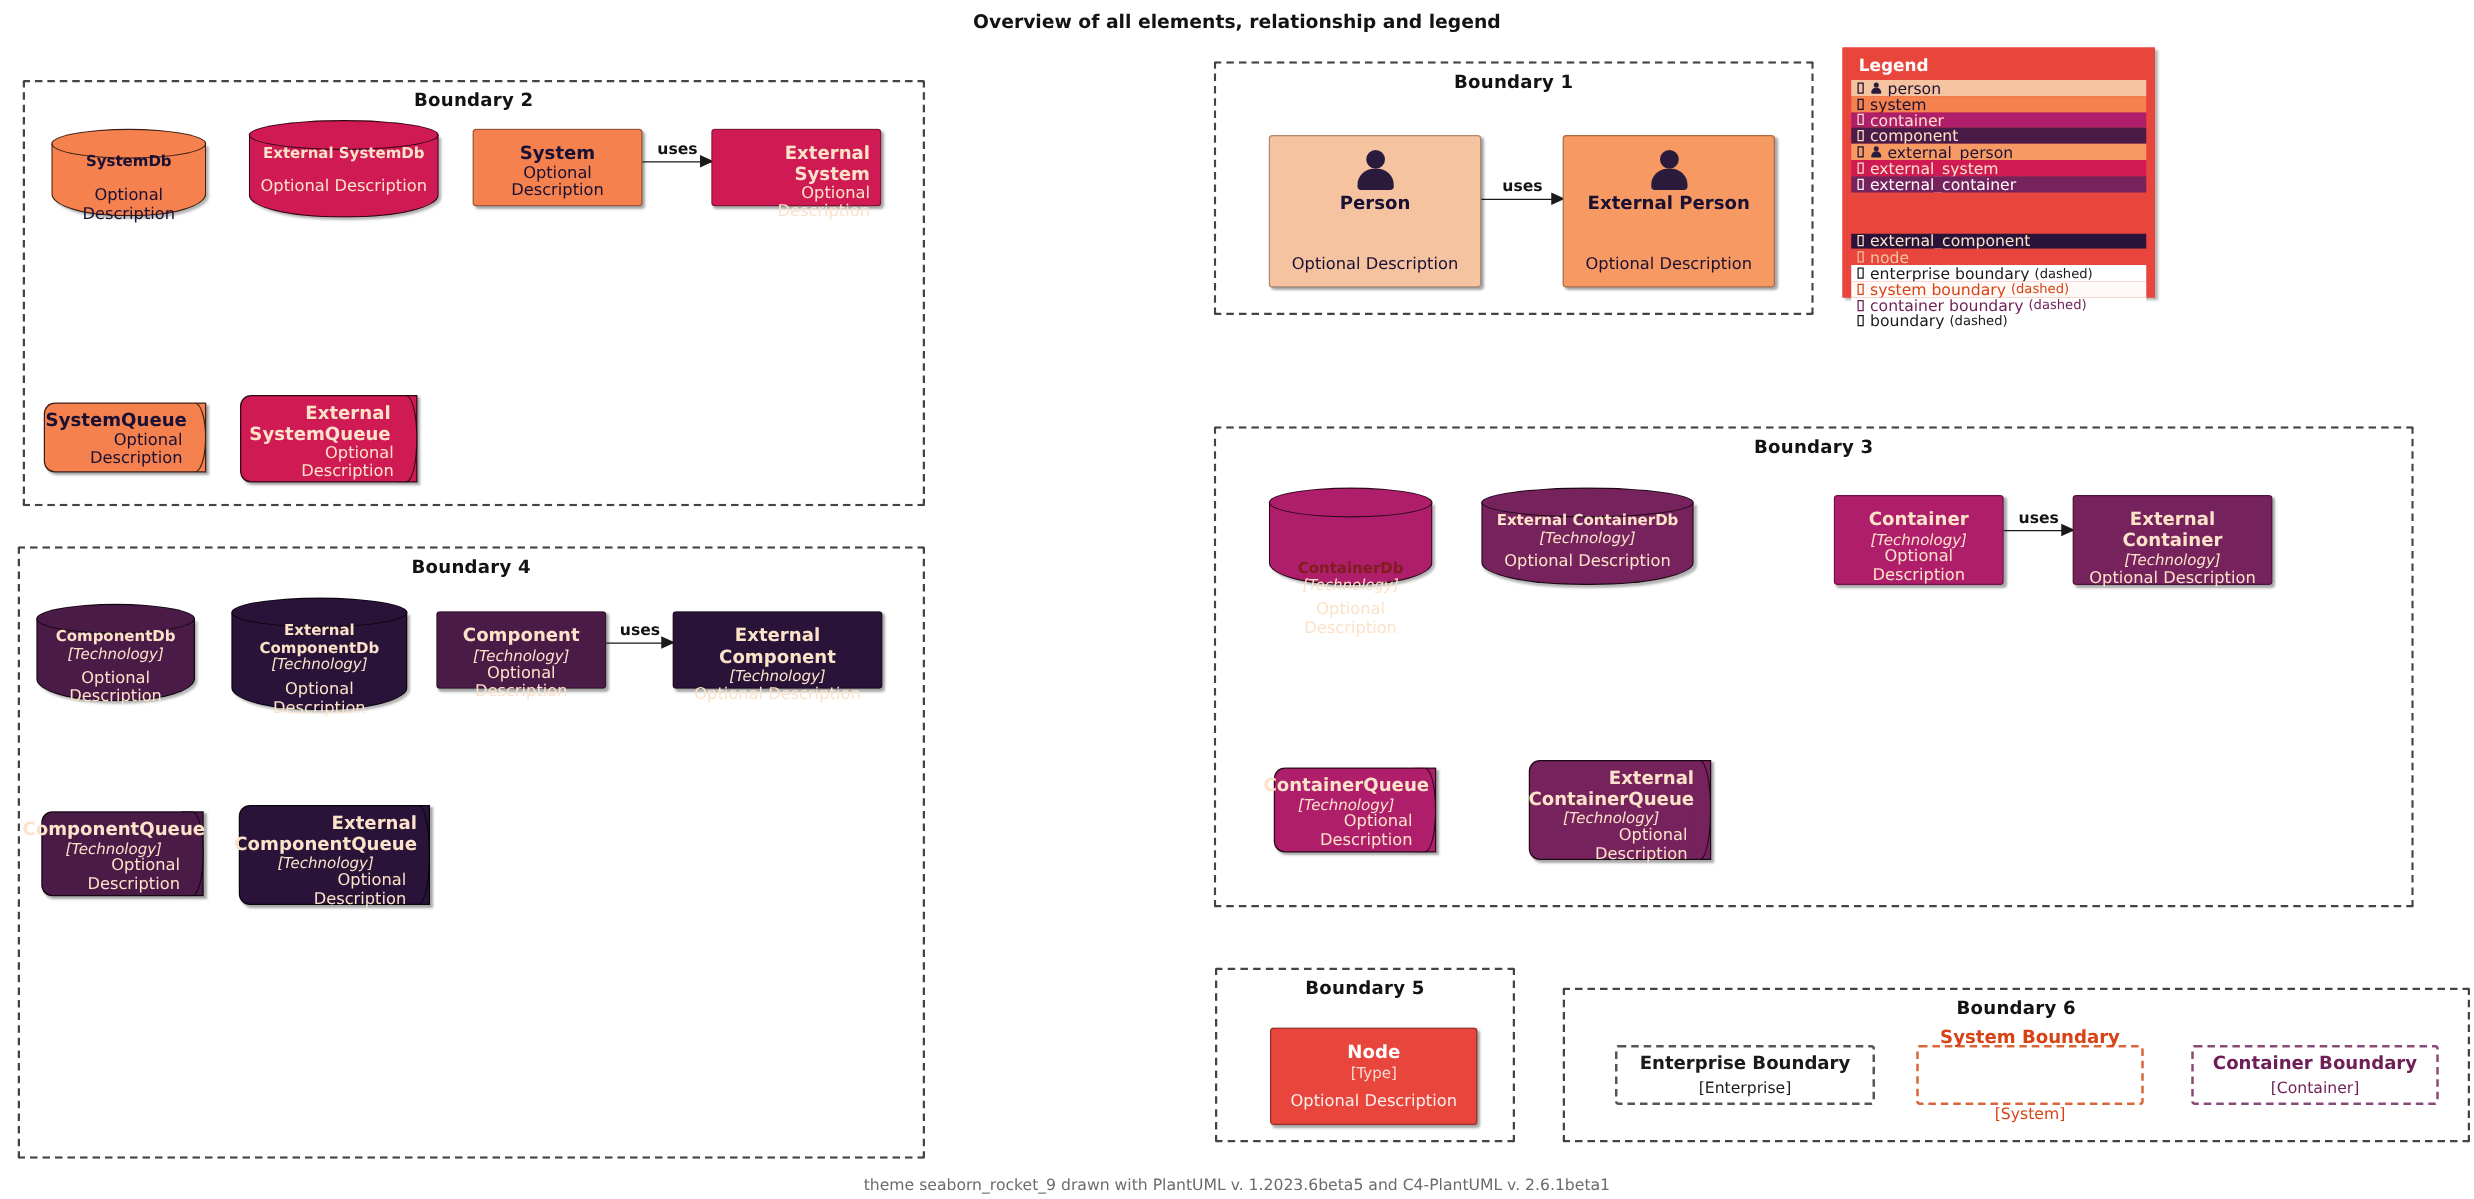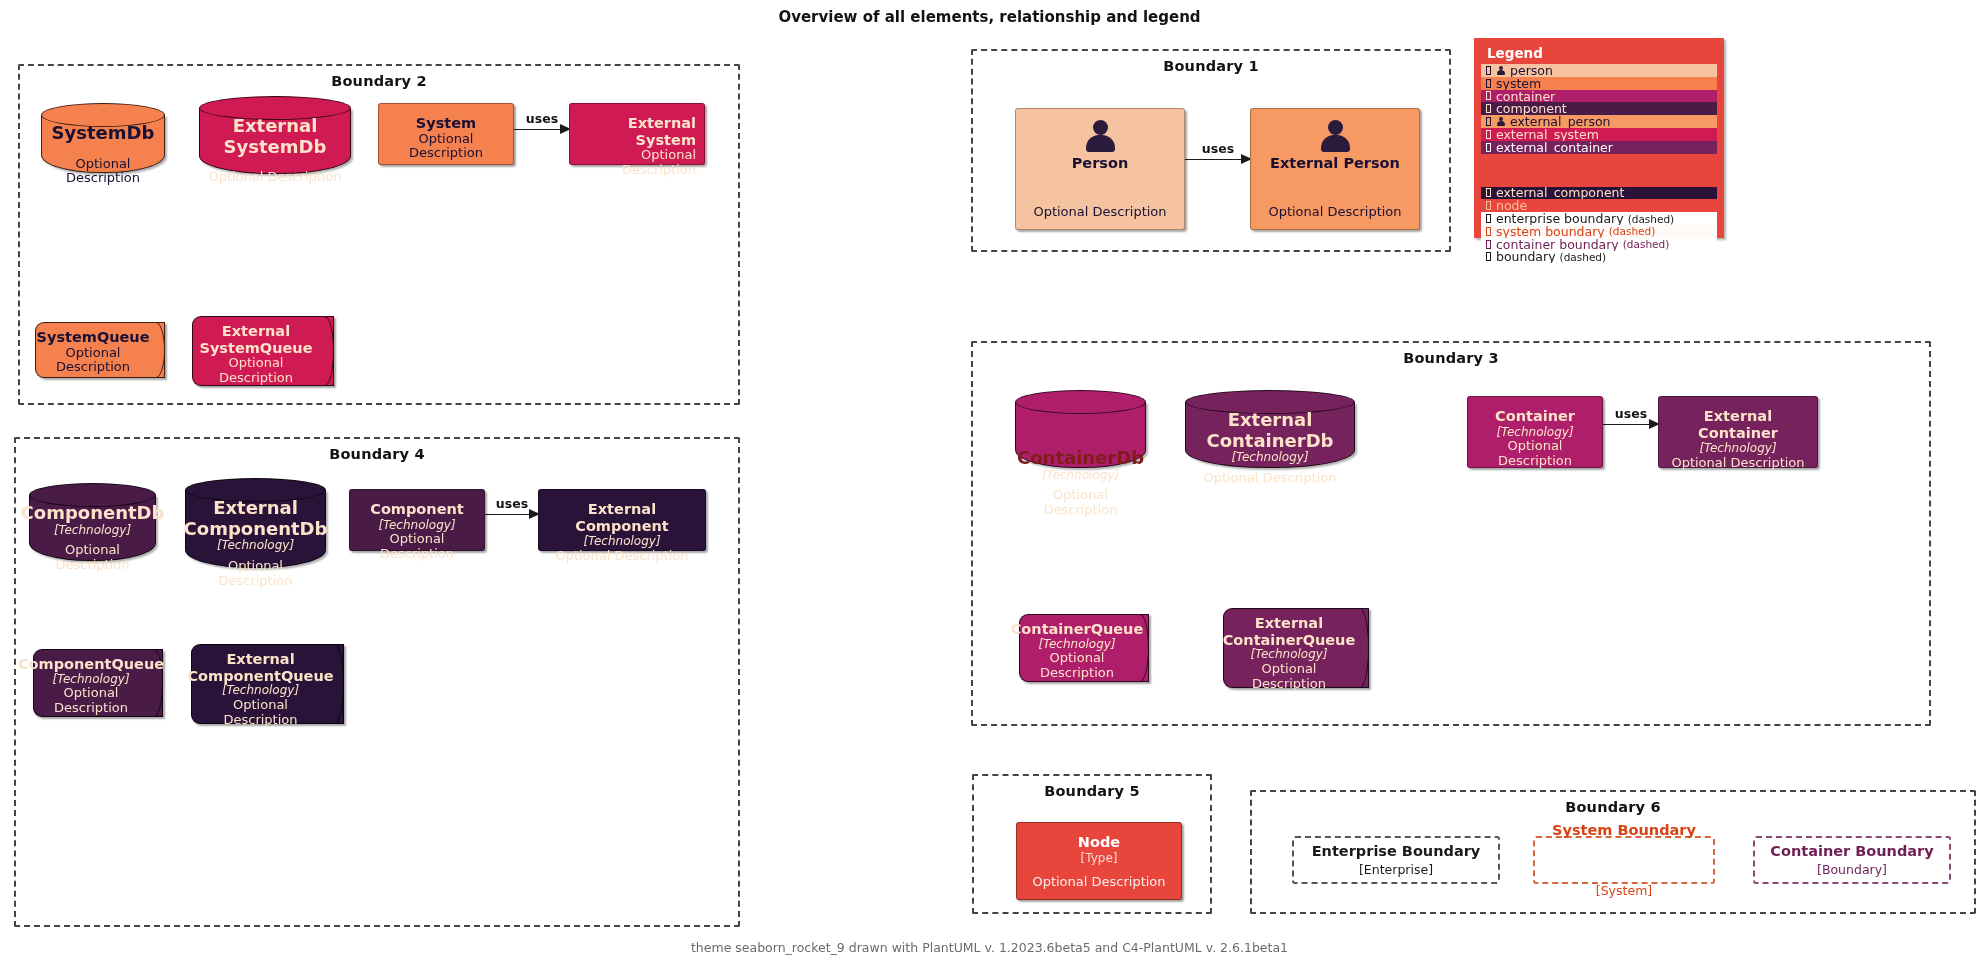--- a/index.html
+++ b/index.html
@@ -122,21 +122,21 @@
     box-shadow: 2px 2px 2px rgba(0,0,0,.3);
   }
   .db .db-text {
     position: absolute; left: 0; top: 20px;
     width: 100%;
     z-index: 4;
     display: flex; flex-direction: column;
     align-items: center; text-align: center;
     padding: 0 6px;
   }
-  .db .nm { font-weight: bold; font-size: 18px; line-height: 1.14; }
+  .db .nm { font-weight: bold; font-size: 12px; line-height: 1.14; }
   .db .tech { font-size: 12px; font-style: italic; line-height: 1.15; }
   .db .desc { font-size: 13px; line-height: 1.15; }
 
   
   .queue { position: absolute; }
   .queue .q-body {
     position: absolute; left: 0; top: 0;
     width: 100%; height: 100%;
     border: 1.2px solid rgba(0,0,0,.75);
     border-radius: 9px 0 0 9px;
@@ -148,21 +148,21 @@
     border: 1.2px solid rgba(0,0,0,.75);
     border-left: none;
     border-radius: 0 50% 50% 0 / 0 50% 50% 0;
     z-index: 3;
   }
   .queue .q-text {
     position: absolute; left: 0; top: 0;
     width: calc(100% - 14px); height: 100%;
     z-index: 4;
     display: flex; flex-direction: column;
-    align-items: center; text-align: center;
+    align-items: center; text-align: right;
     padding: 7px 5px 6px 5px;
   }
   .queue .nm { font-weight: bold; font-size: 14.5px; line-height: 1.14; }
   .queue .tech { font-size: 12px; font-style: italic; line-height: 1.15; }
   .queue .desc { font-size: 13px; line-height: 1.15; margin-top: auto; }
 
   
   .rel { position: absolute; }
   .rel .rel-line {
     position: absolute; left: 0; top: 50%;
@@ -485,21 +485,21 @@
     <div class="sb-type" style="color:#1A1A1A;">[Enterprise]</div>
   </div>
 
   <div class="sample-boundary" style="left:1533px; top:836px; width:182px; height:48px; border-color:#D8663A;">
     <div class="sb-name" style="color:#D84315;">System Boundary</div>
     <div class="sb-type" style="color:#D84315;margin-top:43px;">[System]</div>
   </div>
 
   <div class="sample-boundary" style="left:1753px; top:836px; width:198px; height:48px; border-color:#8A4A77;">
     <div class="sb-name" style="color:#6E1F55;">Container Boundary</div>
-    <div class="sb-type" style="color:#6E1F55;">[Boundary]</div>
+    <div class="sb-type" style="color:#6E1F55;">[Container]</div>
   </div>
 
   <div id="legend">
     <div class="legend-title">Legend</div>
     <div id="legend-rows">
         <div class="legend-row" style="background: rgb(245, 195, 160); color: rgb(26, 16, 51);">
           <span class="tofu"></span>
           <span class="mini-person"></span>
           <span>person</span>
         </div>

